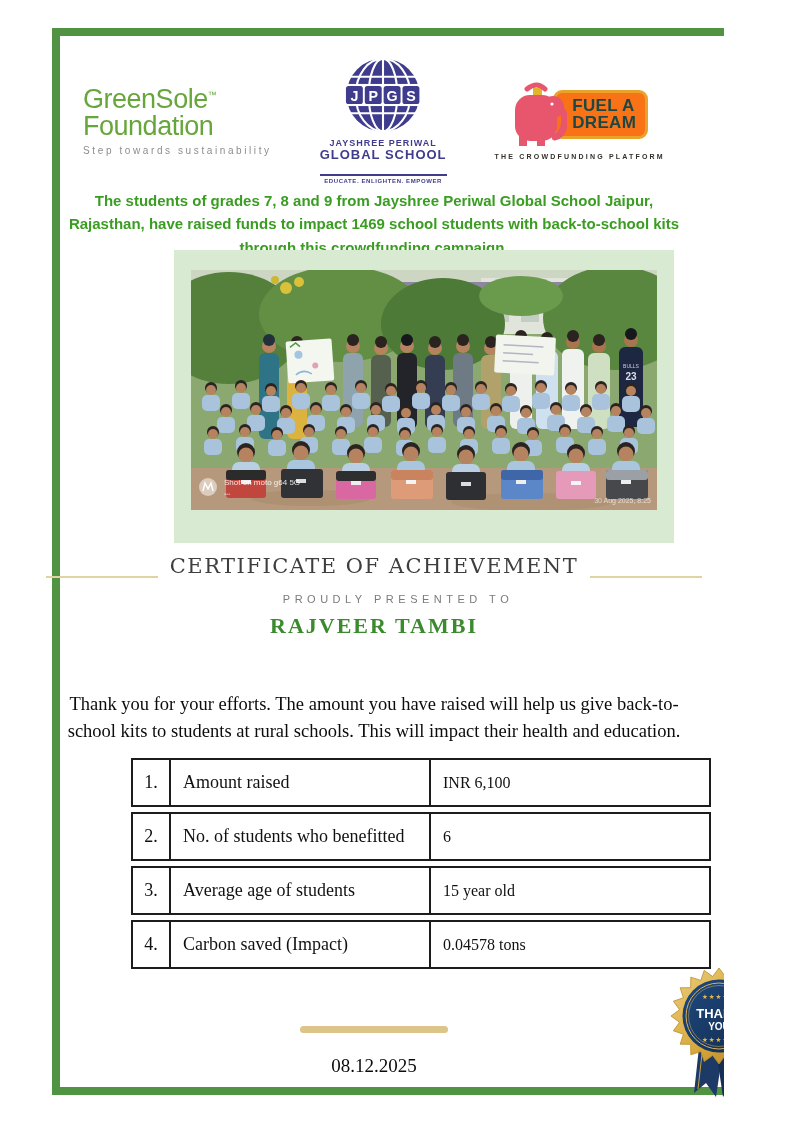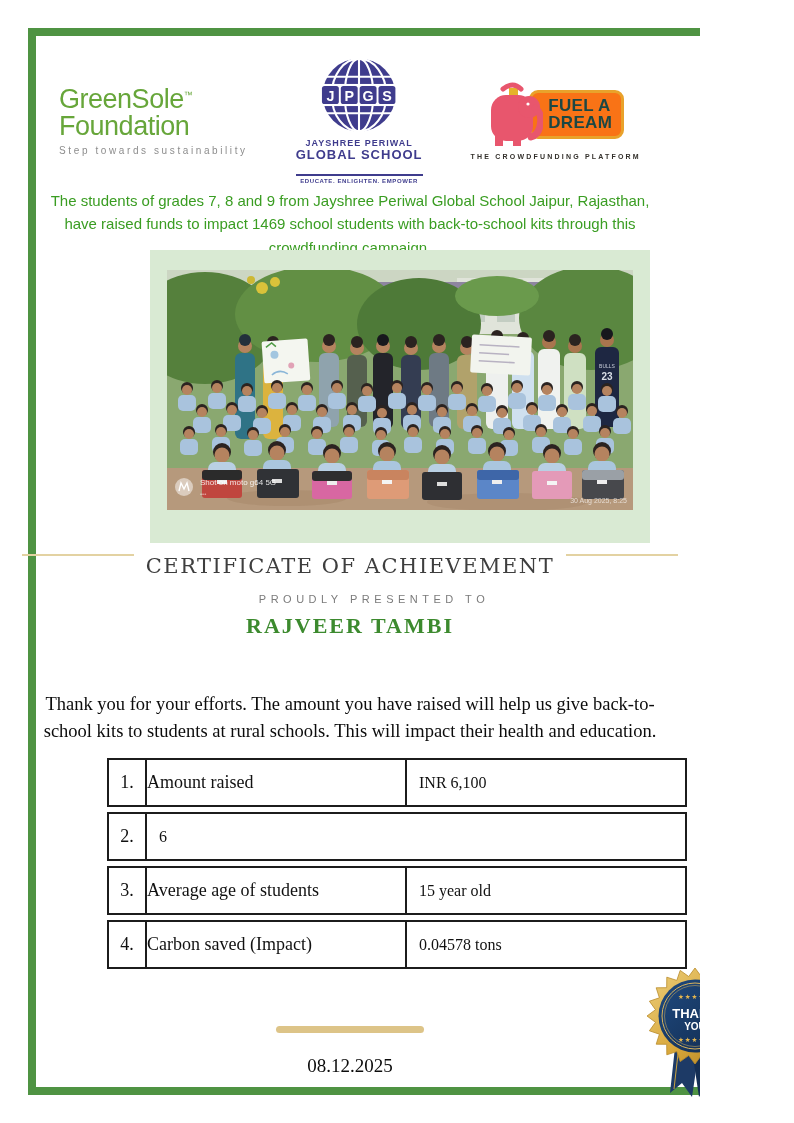--- a/index.html
+++ b/index.html
@@ -1,17 +1,17 @@
 <!DOCTYPE html>
 <html style="--border-green: #4f9343; --intro-green: #3a9d22; --greensole-green: #67a63a; --jpgs-indigo: #3f3c8d; --fad-pink: #e8566d; --fad-orange: #e9a22b; --fad-teal: #1c4744; --title-gray: #3e3e3e; --recipient-green: #3c8a2e; --gold-line: #e3d2a2; --date-gold: #ddc488; --table-border: #1c1c1c; --photo-bg: #d9ead3; --badge-navy: #16355e; --badge-gold: #d9a83b;"><head>
 <meta charset="utf-8">
 <style>
   html,body{margin:0;padding:0;background:#ffffff;}
   .page{position:relative;width:700px;height:1123px;background:#ffffff;overflow:hidden;
-        font-family:"Liberation Serif", serif;color:#111;}
+        font-family:"Liberation Serif", serif;color:#111;margin-left:24px;}
   .frame{position:absolute;left:28px;top:28px;width:722px;height:1051px;
          border:8px solid var(--border-green,#4f9343);}
   
   .logos{position:absolute;top:56px;left:0;right:0;display:flex;justify-content:center;
          align-items:center;gap:48px;}
   .gs{display:flex;flex-direction:column;line-height:1;}
   .gs-line{font-family:"Liberation Sans",sans-serif;font-size:27px;letter-spacing:-0.5px;
            color:var(--greensole-green,#67a63a);font-weight:500;}
   .gs-line sup{font-size:9px;vertical-align:super;}
   .gs-tag{font-family:"Liberation Sans",sans-serif;font-size:10px;letter-spacing:2.6px;
@@ -27,49 +27,49 @@
   .fad{display:flex;flex-direction:column;align-items:center;}
   .fad-top{display:flex;align-items:center;}
   .fad-el{margin-right:-14px;position:relative;z-index:1;}
   .fad-box{border:3px solid var(--fad-orange,#e9a22b);border-radius:9px;background:#f97316;
            padding:5px 9px 5px 16px;font-family:"Liberation Sans",sans-serif;font-weight:800;
            font-size:17px;line-height:0.95;color:var(--fad-teal,#1c4744);letter-spacing:0.3px;}
   .fad-tag{font-family:"Liberation Sans",sans-serif;font-size:7px;letter-spacing:2.2px;
            color:#33302b;margin-top:5px;font-weight:700;}
   
   .intro{position:absolute;top:174px;left:42px;right:42px;text-align:center;
-         font-family:"Liberation Sans",sans-serif;font-weight:400;font-size:15px;
+         font-family:"Liberation Sans",sans-serif;font-weight:700;font-size:15px;
          line-height:1.55;color:var(--intro-green,#3a9d22);}
   
   .photo-card{position:absolute;top:250px;left:150px;width:500px;height:293px;
               background:var(--photo-bg,#d9ead3);}
   .photo-card svg.photo{position:absolute;top:20px;left:17px;width:466px;height:240px;display:block;}
   .caption{position:absolute;left:0;right:0;top:262px;text-align:center;font-size:20px;color:#0d0d0d;}
   
-  .title-row{position:absolute;top:554px;left:0;right:0;display:flex;align-items:flex-start;
+  .title-row{position:absolute;top:554px;left:0;right:0;display:flex;align-items:flex-end;
              justify-content:center;gap:12px;}
   .rule{width:112px;height:2px;background:var(--gold-line,#e3d2a2);}
   .cert-title{font-family:"DejaVu Serif",serif;font-size:21px;font-weight:500;margin:0;
               letter-spacing:1.5px;color:var(--title-gray,#3e3e3e);}
   .presented{position:absolute;top:593px;left:0;right:0;text-align:center;
              font-family:"Liberation Sans",sans-serif;font-size:11px;letter-spacing:4.5px;
              color:#7b7b7b;font-weight:500;padding-left:48px;}
   .recipient{position:absolute;top:613px;left:0;right:0;text-align:center;
              font-size:22px;font-weight:600;letter-spacing:2px;
              color:var(--recipient-green,#3c8a2e);}
   .message{position:absolute;top:672px;left:42px;right:42px;text-align:center;
            font-size:18.5px;line-height:1.5;color:#0c0c0c;}
   
   .stats-table{position:absolute;top:758px;left:107px;width:580px;}
   .t-row{display:grid;grid-template-columns:38px 260px 1fr;height:45px;
          border:2px solid var(--table-border,#1c1c1c);margin-bottom:5px;background:#fff;}
   .t-row:last-child{margin-bottom:0;}
   .t-num{display:flex;align-items:center;justify-content:center;font-size:18px;
          border-right:2px solid var(--table-border,#1c1c1c);}
-  .t-label{display:flex;align-items:center;font-size:18px;padding-left:0;
+  .t-label{display:flex;align-items:center;font-size:18px;padding-left:12px;
            border-right:2px solid var(--table-border,#1c1c1c);}
   .t-value{display:flex;align-items:center;font-size:16px;padding-left:12px;}
   
   .date-block{position:absolute;top:1026px;left:0;right:0;display:flex;
               flex-direction:column;align-items:center;gap:22px;}
   .date-rule{width:148px;height:7px;border-radius:4px;background:var(--date-gold,#ddc488);}
   .date-text{font-size:19px;color:#0c0c0c;}
   .badge{position:absolute;left:645px;top:966px;width:101px;height:142px;z-index:5;}
   .badge text{font-family:"Liberation Sans",sans-serif;}
   svg text{font-family:"Liberation Sans",sans-serif;}
@@ -384,20 +384,21 @@
   <p class="message">Thank you for your efforts. The amount you have raised will help us give back-to-school kits to students at rural schools. This will impact their health and education.</p>
 
   <div class="stats-table">
     <div class="t-row">
       <div class="t-num">1.</div>
       <div class="t-label">Amount raised</div>
       <div class="t-value">INR 6,100</div>
     </div>
     <div class="t-row">
       <div class="t-num">2.</div>
+      <div class="t-label">No. of students who benefitted</div>
       <div class="t-value">6</div>
     </div>
     <div class="t-row">
       <div class="t-num">3.</div>
       <div class="t-label">Average age of students</div>
       <div class="t-value">15 year old</div>
     </div>
     <div class="t-row">
       <div class="t-num">4.</div>
       <div class="t-label">Carbon saved (Impact)</div>

